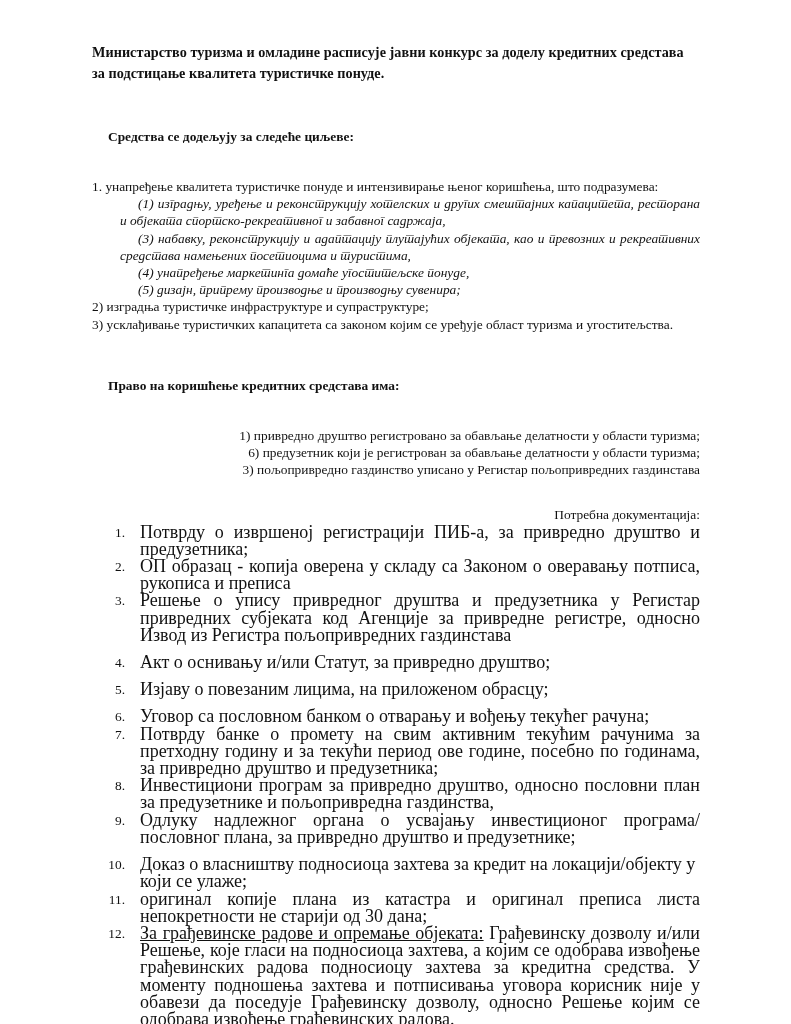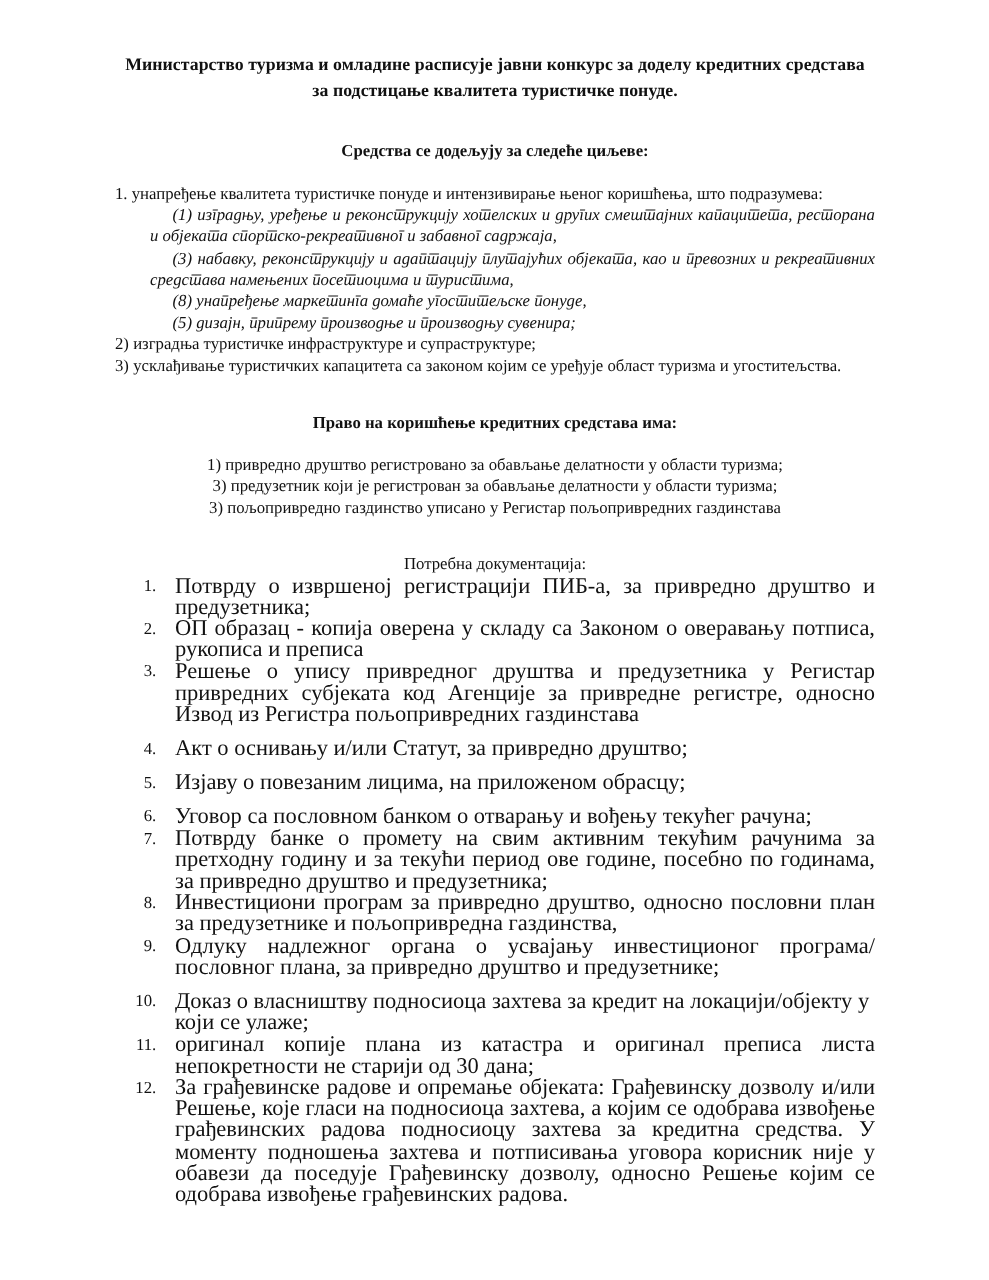--- a/index.html
+++ b/index.html
@@ -33,46 +33,45 @@
     top: 0;
     width: 608px;
   }
 
   .doc-title {
     margin: 0;
     padding: 0;
     font-size: 14.2px;
     font-weight: bold;
     line-height: 21px;
-    text-align: center;
     letter-spacing: 0.05px;
   }
 
   .spacer-xl { height: 42px; }
   .spacer-lg { height: 28px; }
   .spacer-md { height: 17px; }
 
   .section-heading {
-    margin: 0;
+    margin: 16px;
     font-size: 13.4px;
     font-weight: bold;
     line-height: 17px;
-    text-align: center;
+    text-align: left;
   }
 
   .para {
     margin: 0;
     font-size: 13.4px;
     line-height: 17.2px;
     text-align: justify;
     text-justify: inter-word;
   }
 
   .para.plain {
-    text-align: center;
+    text-align: right;
   }
 
   
   .flush {
     margin: 0;
     font-size: 13.4px;
     line-height: 17.2px;
     text-align: justify;
   }
   .flush.nowrapjust { text-align: left; }
@@ -113,21 +112,21 @@
     width: 33px;
     text-align: right;
     font-size: 13.4px;
     line-height: 17.2px;
   }
   .doclist li.lastline-left {
     text-align: left;
     margin-top: 10px;
   }
 
-  .u { }
+  .u { text-decoration: underline; }
 </style>
 </head>
 <body>
 
 <div class="page">
   <div class="content">
 
     <div class="spacer-xl"></div>
 
     <h1 class="doc-title">Министарство туризма и омладине расписује јавни конкурс за доделу кредитних средстава за подстицање квалитета туристичке понуде.</h1>
@@ -138,37 +137,37 @@
 
     <div class="spacer-md"></div>
 
     <p class="flush nowrapjust">1. унапређење квалитета туристичке понуде и интензивирање њеног коришћења, што подразумева:</p>
 
     <p class="subitem">(1) изградњу, уређење и реконструкцију хотелских и других смештајних капацитета, ресторана и објеката спортско-рекреативног и забавног садржаја,</p>
 
 
     <p class="subitem">(3) набавку, реконструкцију и адаптацију плутајућих објеката, као и превозних и рекреативних средстава намењених посетиоцима и туристима,</p>
 
-    <p class="subitem short">(8) унапређење маркетинга домаће угоститељске понуде,</p>
+    <p class="subitem short">(4) унапређење маркетинга домаће угоститељске понуде,</p>
 
     <p class="subitem short">(5) дизајн, припрему производње и производњу сувенира;</p>
 
     <p class="flush nowrapjust">2) изградња туристичке инфраструктуре и супраструктуре;</p>
 
     <p class="flush">3) усклађивање туристичких капацитета са законом којим се уређује област туризма и угоститељства.</p>
 
     <div class="spacer-lg"></div>
 
     <h2 class="section-heading">Право на коришћење кредитних средстава има:</h2>
 
     <div class="spacer-md"></div>
 
     <p class="para plain">1) привредно друштво регистровано за обављање делатности у области туризма;</p>
 
-    <p class="para plain">3) предузетник који је регистрован за обављање делатности у области туризма;</p>
+    <p class="para plain">6) предузетник који је регистрован за обављање делатности у области туризма;</p>
 
     <p class="para plain">3) пољопривредно газдинство уписано у Регистар пољопривредних газдинстава</p>
 
     <div class="spacer-lg"></div>
 
     <p class="para plain">Потребна документација:</p>
 
     <ol class="doclist">
       <li>Потврду о извршеној регистрацији ПИБ-а, за привредно друштво и предузетника;</li>
       <li>ОП образац - копија оверена у складу са Законом о оверавању потписа, рукописа и преписа</li>

